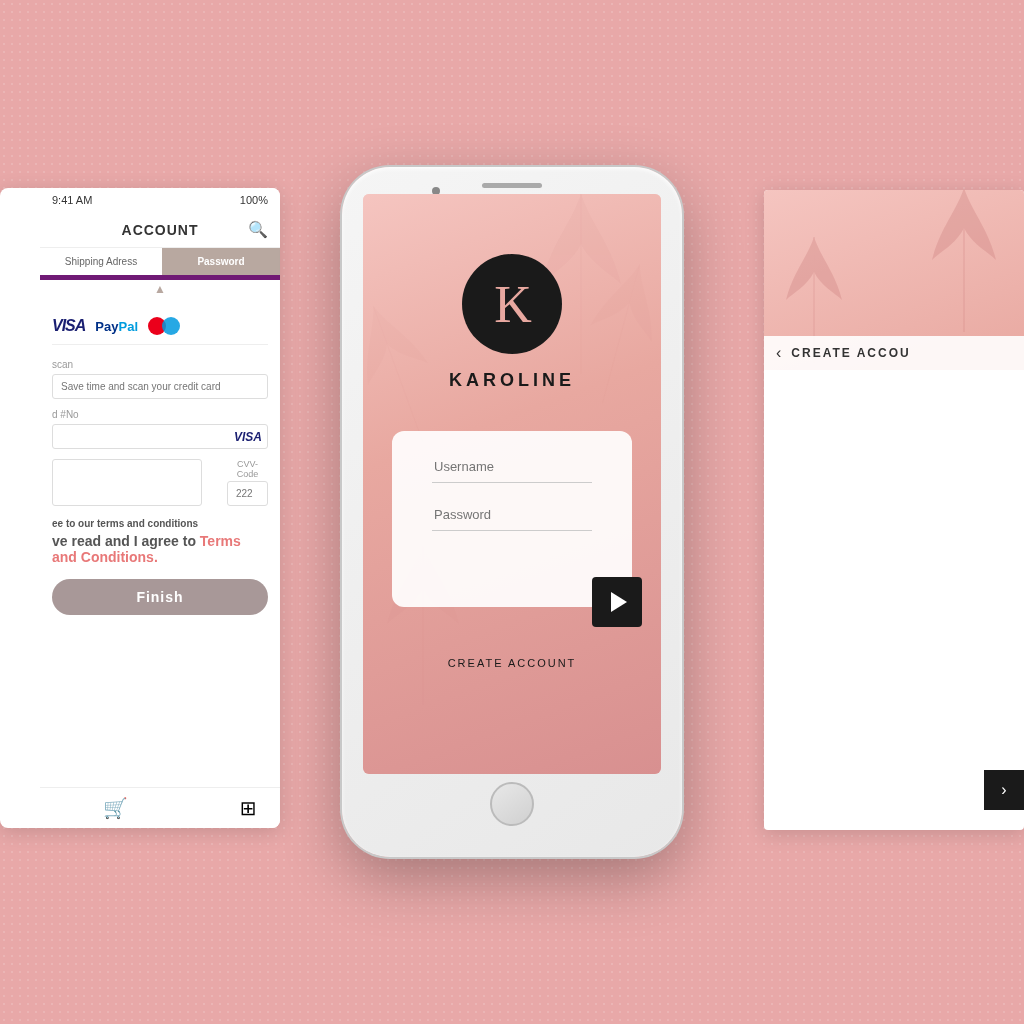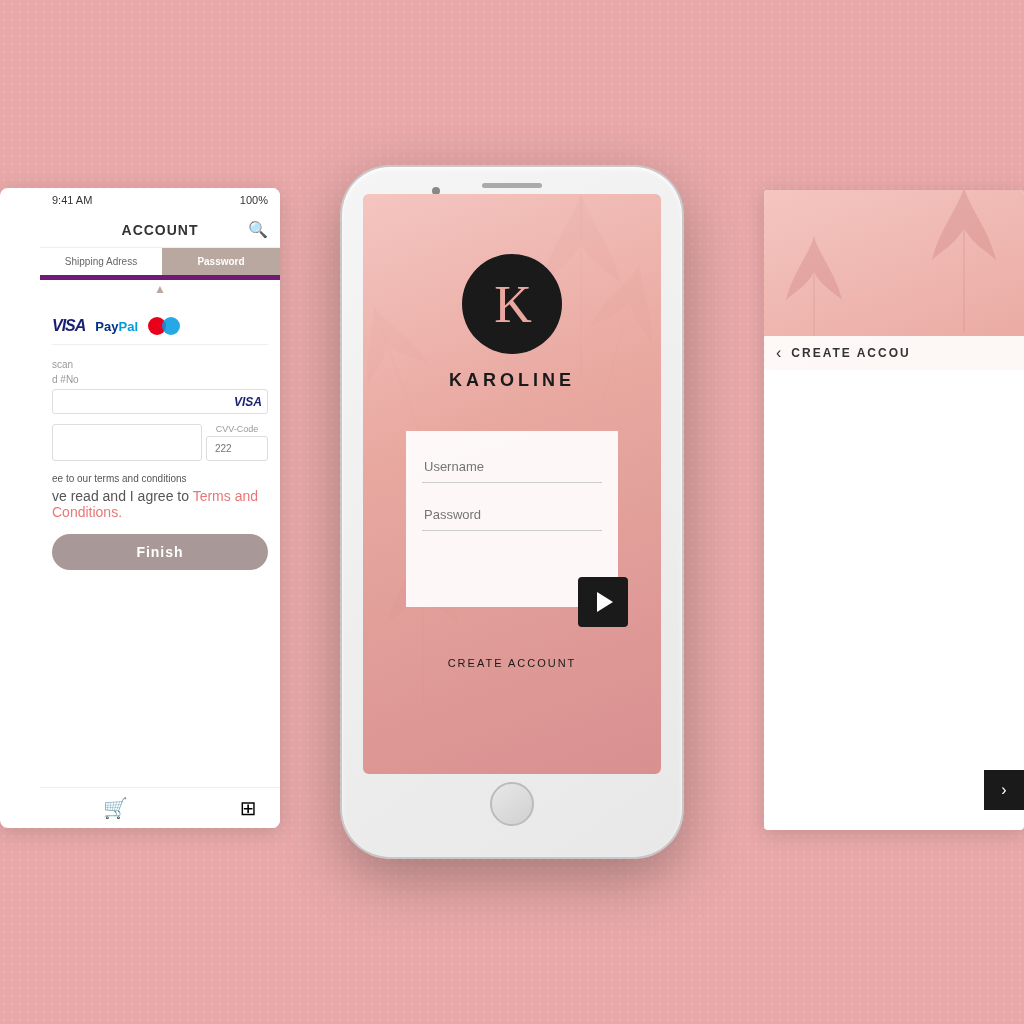--- a/index.html
+++ b/index.html
@@ -189,21 +189,21 @@
       position: absolute;
       right: 6px;
       color: #1a1f71;
       font-weight: 900;
       font-size: 12px;
       font-style: italic;
     }
 
     .cvv-row {
       display: flex;
-      gap: 4px;
+      gap: 25px;
       margin-bottom: 12px;
     }
 
     .cvv-row input {
       flex: 1;
       border: 1px solid #ddd;
       border-radius: 3px;
       padding: 6px 8px;
       font-size: 10px;
       outline: none;
@@ -215,20 +215,21 @@
       text-align: center;
       margin-bottom: 2px;
     }
 
     .cvv-group {
       flex: 1;
     }
 
     .terms-section {
       margin-bottom: 14px;
+      font-weight: bold;
     }
 
     .terms-title {
       font-size: 10px;
       color: #555;
       margin-bottom: 4px;
     }
 
     .terms-link {
       font-size: 14px;
@@ -372,23 +373,23 @@
       color: #1a1a1a;
       font-size: 18px;
       font-weight: 600;
       letter-spacing: 4px;
       margin-bottom: 40px;
       z-index: 2;
     }
 
     .login-form {
       background: rgba(255,255,255,0.92);
-      border-radius: 0;
-      padding: 20px 16px 60px;
-      width: 212px;
+      border-radius: 12px;
+      padding: 20px 40px 60px;
+      width: 240px;
       position: relative;
       z-index: 2;
     }
 
     .login-input {
       width: 100%;
       border: none;
       border-bottom: 1px solid #ccc;
       padding: 8px 2px;
       font-size: 13px;
@@ -543,20 +544,21 @@
         <span class="paypal-logo">
           <span>Pay</span><span>Pal</span>
         </span>
         <span class="maestro-logo">
           <span class="circle-red"></span>
           <span class="circle-blue"></span>
         </span>
       </div>
 
       <div class="left-label">scan</div>
+      <input class="left-input" type="text" placeholder="Save time and scan your credit card" style="">
 
       <div class="left-label">d #No</div>
       <div class="card-row">
         <input type="text" style="width: 100%; border: 1px solid rgb(221, 221, 221); border-radius: 3px; padding: 6px 40px 6px 8px; font-size: 10px; outline: none;">
         <span class="visa-badge" style="position:absolute;right:6px;color:#1a1f71;font-weight:900;font-size:12px;font-style:italic;">VISA</span>
       </div>
 
       <div class="cvv-row">
         <input type="text" style="flex: 1 1 0%; border: 1px solid rgb(221, 221, 221); border-radius: 3px; padding: 6px 8px; font-size: 10px; outline: none;">
         <div class="cvv-group">

